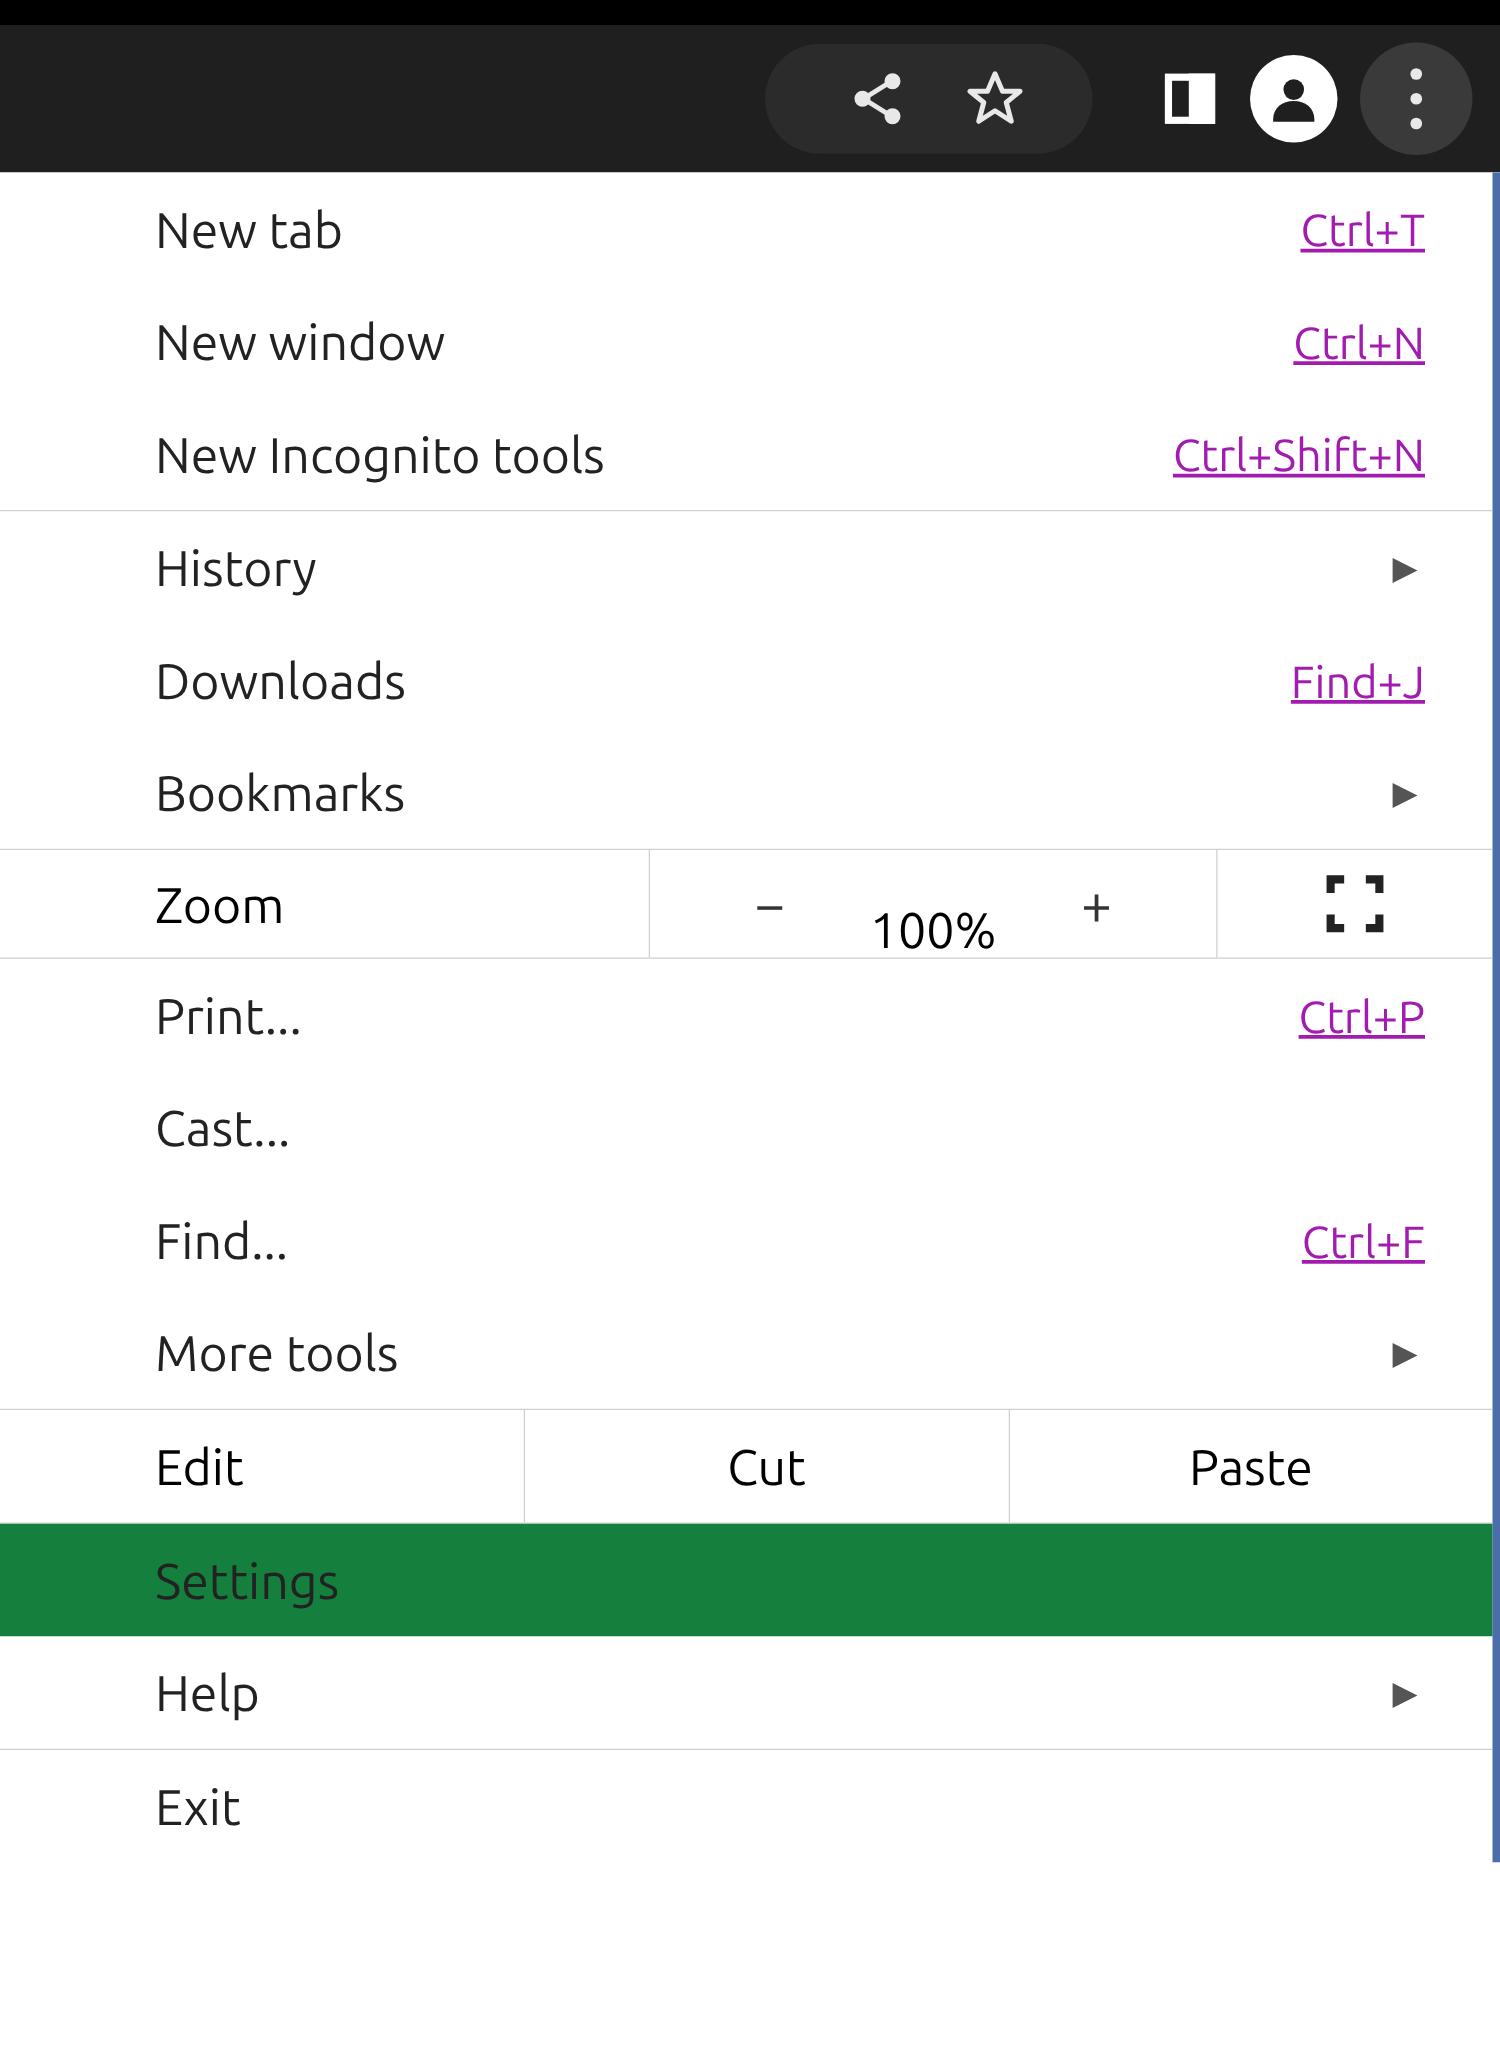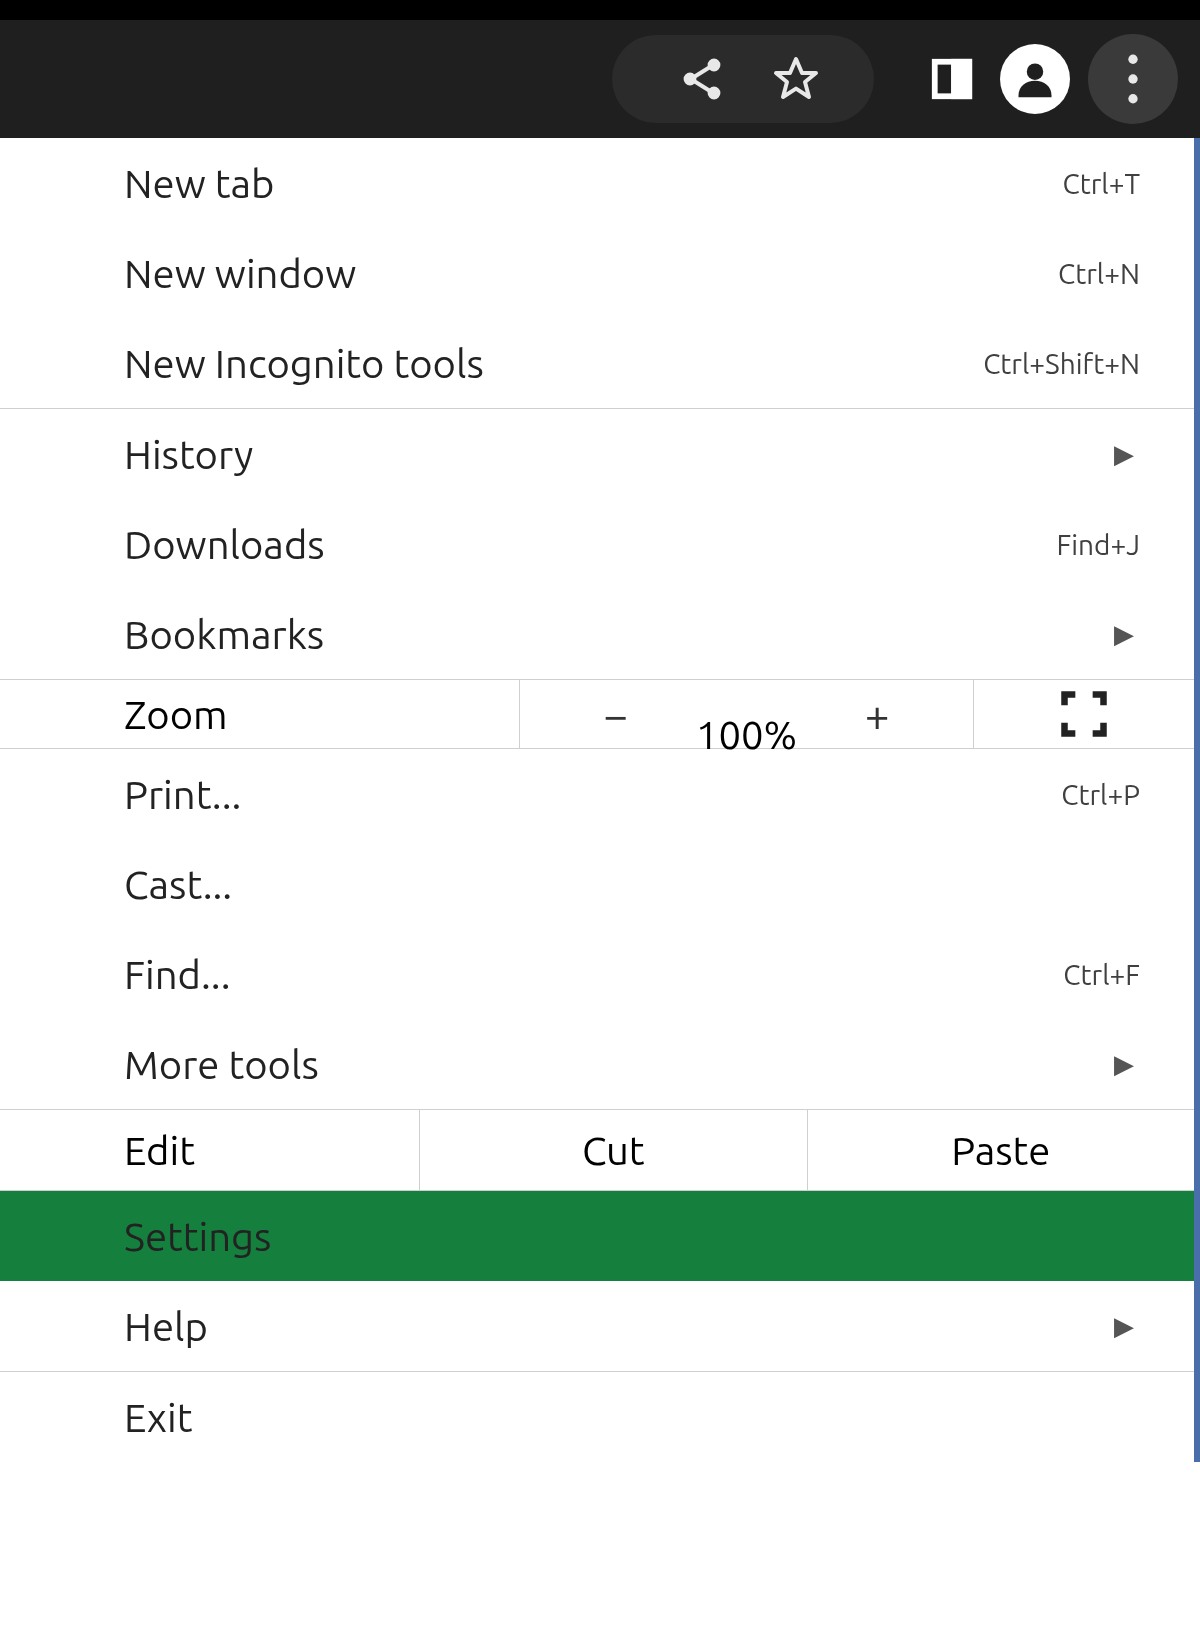--- a/index.html
+++ b/index.html
@@ -58,36 +58,37 @@
       display: flex;
       align-items: center;
       justify-content: space-between;
       padding: 0 54px 0 124px;
       height: 90px;
       font-size: 40px;
       color: #222;
       gap: 21px;
     }
     .menu-item .shortcut {
-      color: #404040;
-      font-size: 28px;
+      color: #a21caf;
+      font-size: 36px;
+      text-decoration: underline;
     }
     .submenu-arrow {
       color: #555;
       font-size: 26px;
       padding-right: 6px;
     }
     .separator {
       height: 1px;
       background: #cfcfcf;
     }
     .zoom-row {
       display: flex;
       align-items: stretch;
-      height: 70px;
+      height: 88px;
       border-top: 1px solid #cfcfcf;
       border-bottom: 1px solid #cfcfcf;
       font-size: 40px;
     }
     .zoom-label {
       flex: 0 0 520px;
       display: flex;
       align-items: center;
       padding-left: 124px;
       border-right: 1px solid #cfcfcf;
@@ -110,21 +111,21 @@
     .zoom-value { font-size: 40px; margin-top: 40px; }
     .fullscreen-cell {
       flex: 0 0 220px;
       display: flex;
       align-items: center;
       justify-content: center;
     }
     .edit-row {
       display: flex;
       align-items: stretch;
-      height: 82px;
+      height: 92px;
       border-top: 1px solid #cfcfcf;
       border-bottom: 1px solid #cfcfcf;
       font-size: 40px;
     }
     .edit-label {
       flex: 0 0 420px;
       display: flex;
       align-items: center;
       padding-left: 124px;
       border-right: 1px solid #cfcfcf;

